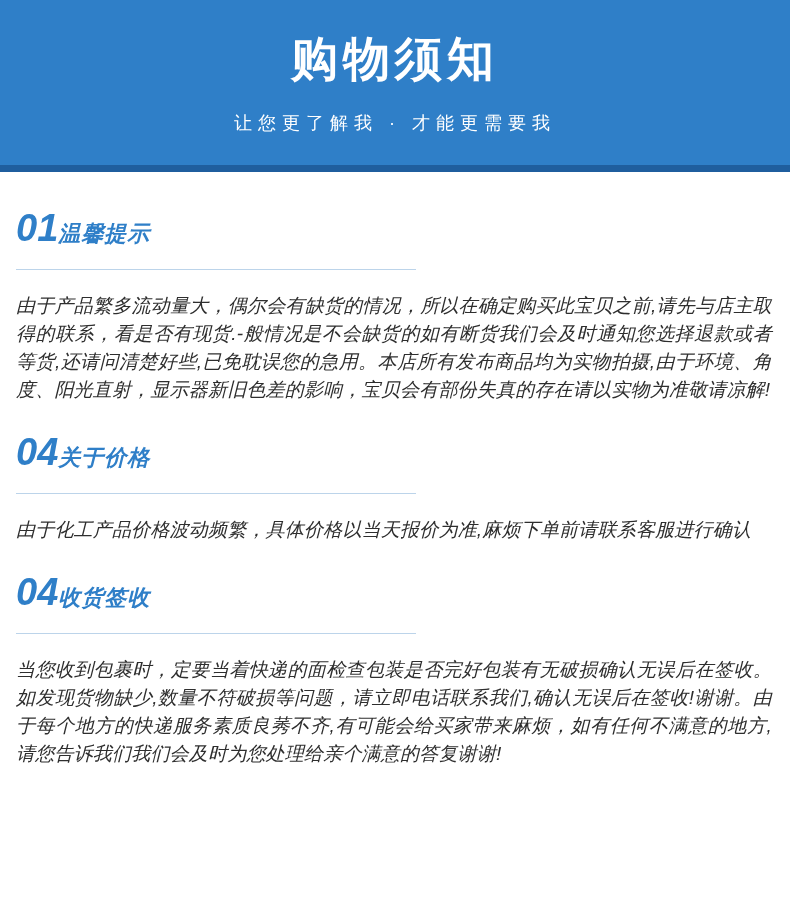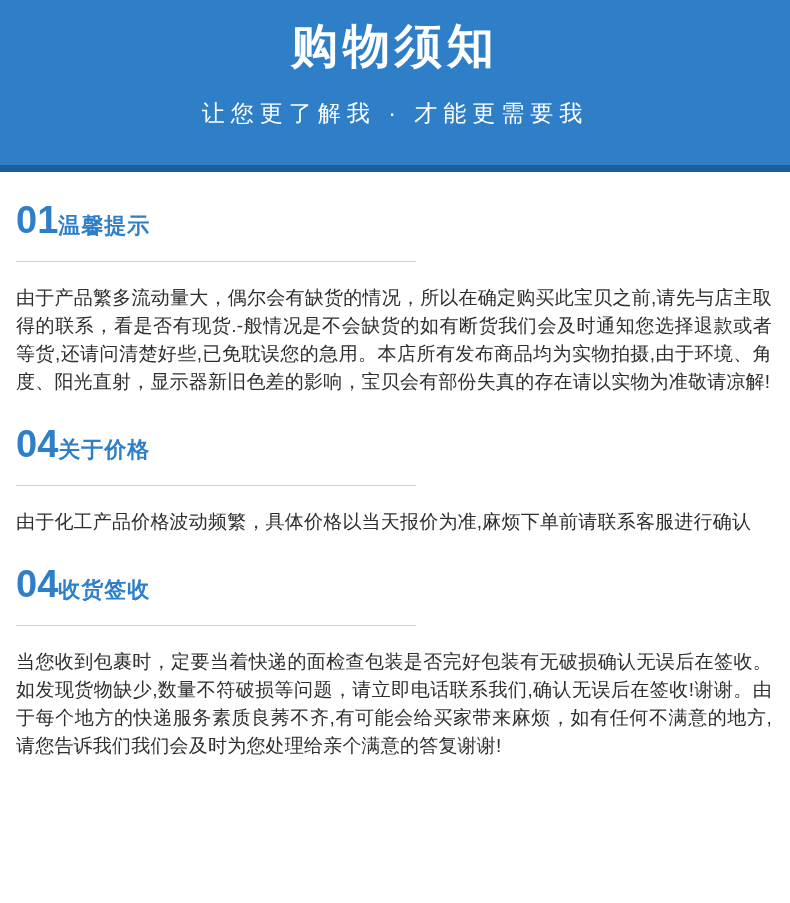--- a/index.html
+++ b/index.html
@@ -18,52 +18,53 @@
     height: 903px;
     position: relative;
     background: #ffffff;
   }
   
   .banner {
     width: 790px;
     height: 172px;
     background: #2f7fc8;
     box-sizing: border-box;
-    padding-top: 16px;
+    padding-top: 29px;
     text-align: center;
     position: relative;
   }
   .banner-title {
     color: #ffffff;
     font-size: 47px;
     font-weight: bold;
     letter-spacing: 5px;
     line-height: 60px;
     margin: 0;
     padding: 0;
   }
   .banner-sub {
     color: #ffffff;
-    font-size: 23px;
+    font-size: 18px;
     letter-spacing: 6px;
     margin-top: 22px;
     font-weight: normal;
   }
   .banner-bottom-line {
     position: absolute;
     left: 0;
     bottom: 0;
     width: 790px;
     height: 7px;
     background: #1f5e9e;
   }
   
   .content {
-    padding: 0 16px;
+    padding: 8px 16px;
     box-sizing: border-box;
+    font-style: italic;
   }
   .section {
     position: relative;
   }
   .section-head {
     display: flex;
     align-items: baseline;
     padding-top: 28px;
   }
   .sec-num {

